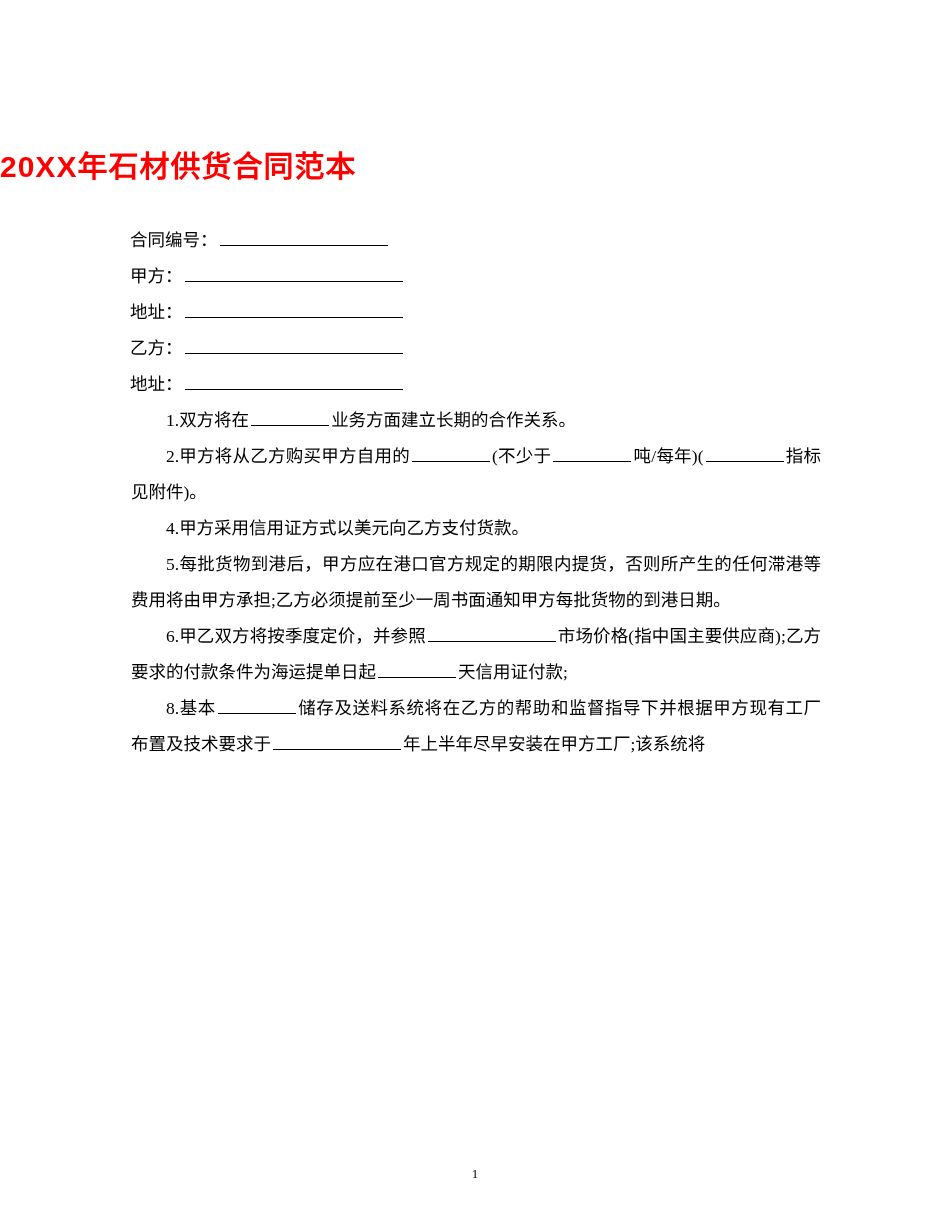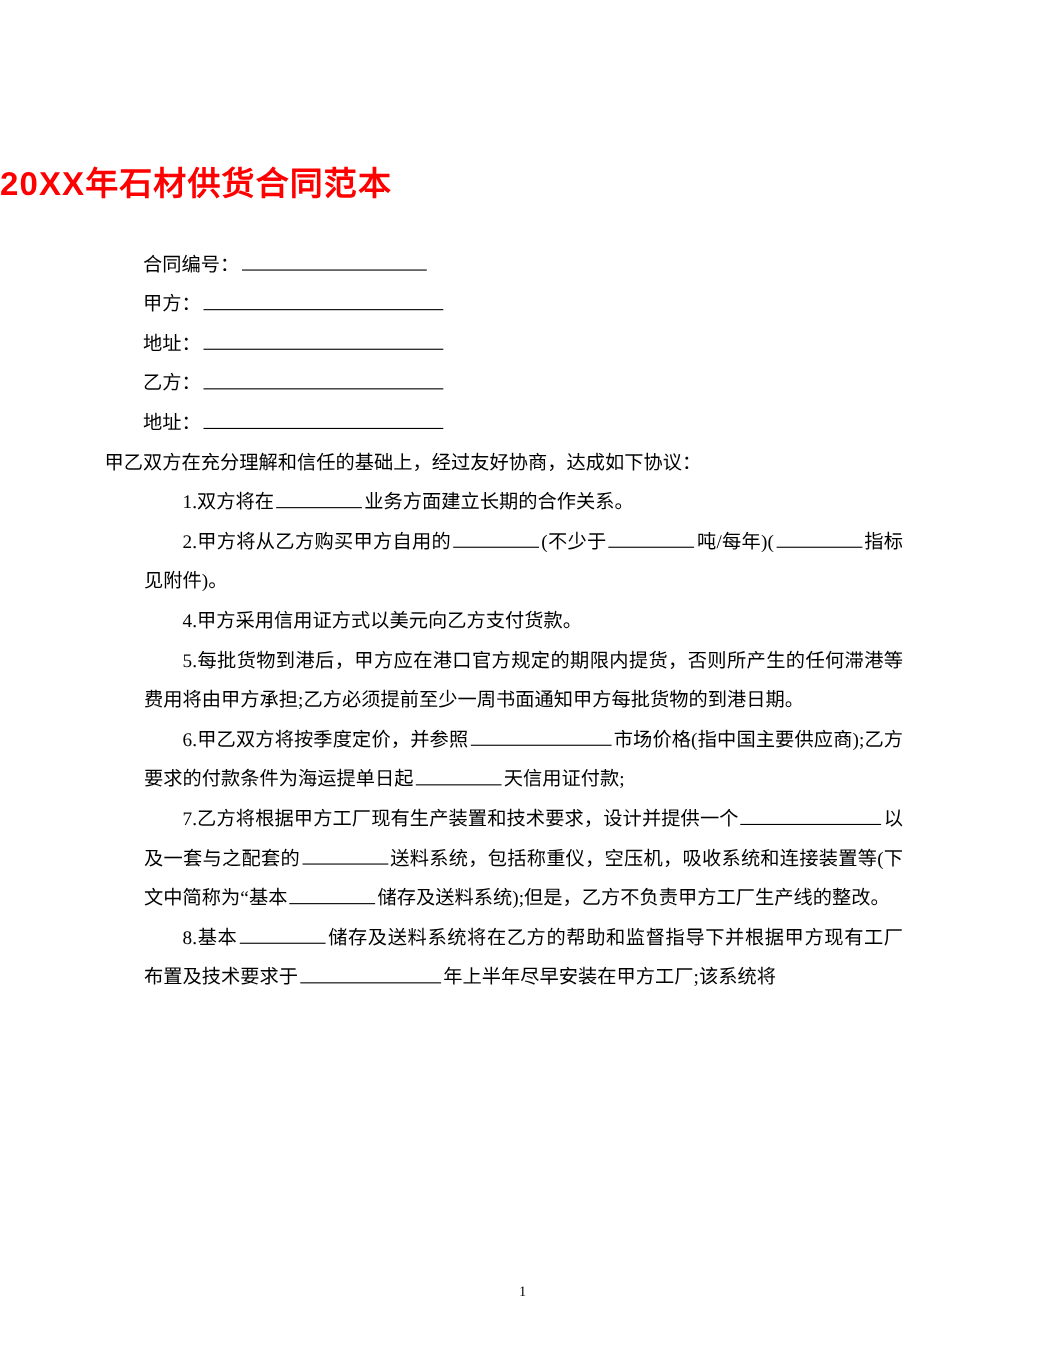--- a/index.html
+++ b/index.html
@@ -84,27 +84,25 @@
   <div class="doc-title">20XX年石材供货合同范本</div>
 
   <div class="body-area">
     <div id="fields-container">
         <p class="line label-row"><span>合同编号：</span><span class="blank b-long"></span></p>
         <p class="line label-row"><span>甲方：</span><span class="blank b-xlong"></span></p>
         <p class="line label-row"><span>地址：</span><span class="blank b-xlong"></span></p>
         <p class="line label-row"><span>乙方：</span><span class="blank b-xlong"></span></p>
         <p class="line label-row"><span>地址：</span><span class="blank b-xlong"></span></p>
       </div>
-    <p class="line">甲乙双方在充分理解和信任的基础上，经过友好协商，达成如下协议：</p>
     <div id="clauses-container">
         <p class="line indent"><span>1.</span><span>双方将在</span><span class="blank b-short"></span><span>业务方面建立长期的合作关系。</span></p>
         <p class="line indent"><span>2.</span><span>甲方将从乙方购买甲方自用的</span><span class="blank b-short"></span><span>(不少于</span><span class="blank b-short"></span><span>吨/每年)(</span><span class="blank b-short"></span><span>指标见附件)。</span></p>
         <p class="line indent"><span>4.</span><span>甲方采用信用证方式以美元向乙方支付货款。</span></p>
         <p class="line indent"><span>5.</span><span>每批货物到港后，甲方应在港口官方规定的期限内提货，否则所产生的任何滞港等费用将由甲方承担;乙方必须提前至少一周书面通知甲方每批货物的到港日期。</span></p>
         <p class="line indent"><span>6.</span><span>甲乙双方将按季度定价，并参照</span><span class="blank b-wide"></span><span>市场价格(指中国主要供应商);乙方要求的付款条件为海运提单日起</span><span class="blank b-short"></span><span>天信用证付款;</span></p>
-        <p class="line indent"><span>7.</span><span>乙方将根据甲方工厂现有生产装置和技术要求，设计并提供一个</span><span class="blank b-wide"></span><span>以及一套与之配套的</span><span class="blank b-short"></span><span>送料系统，包括称重仪，空压机，吸收系统和连接装置等(下文中简称为“基本</span><span class="blank b-short"></span><span>储存及送料系统);但是，乙方不负责甲方工厂生产线的整改。</span></p>
         <p class="line indent"><span>8.</span><span>基本</span><span class="blank b-short"></span><span>储存及送料系统将在乙方的帮助和监督指导下并根据甲方现有工厂布置及技术要求于</span><span class="blank b-wide"></span><span>年上半年尽早安装在甲方工厂;该系统将</span></p>
       </div>
   </div>
 
   <div class="page-number">1</div>
 
 </div>
 
 </body></html>

